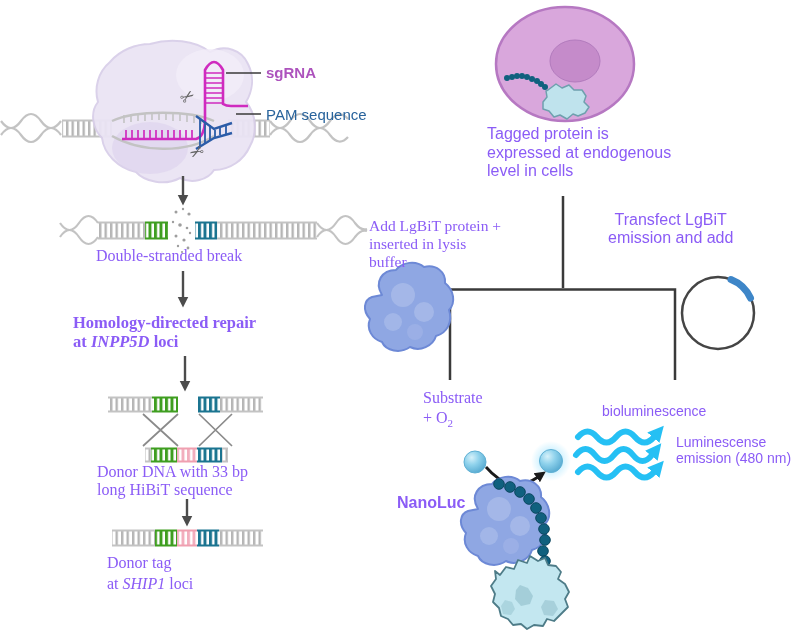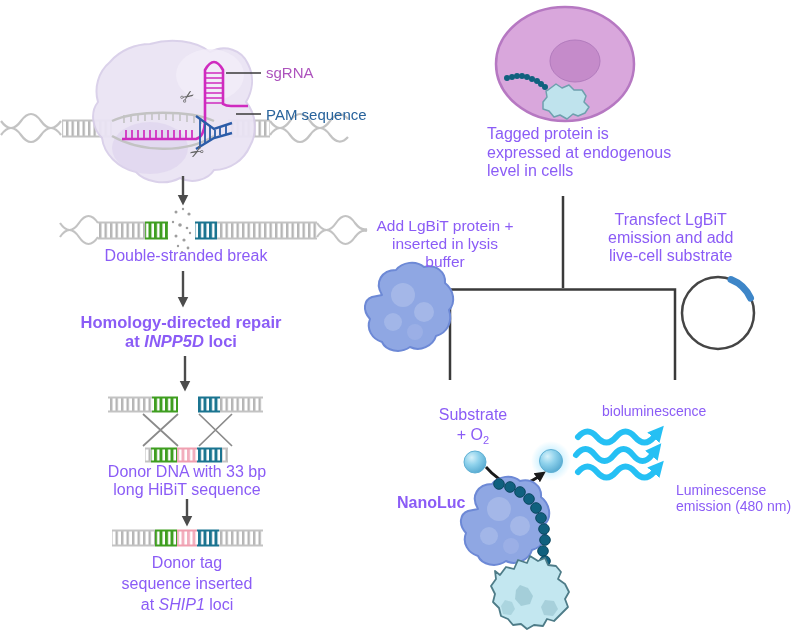--- a/index.html
+++ b/index.html
@@ -1,36 +1,36 @@
 <!DOCTYPE html>
 <html><head>
 <meta charset="utf-8">
 <style>
   html,body{margin:0;padding:0;background:#fff;}
   #stage{position:relative;width:800px;height:635px;background:#ffffff;overflow:hidden;
          font-family:"Liberation Sans",sans-serif;}
   #art{position:absolute;left:0;top:0;}
   .lbl{position:absolute;color:#8b5cf6;font-size:16px;line-height:18px;white-space:nowrap;}
-  .center{text-align:center;}
+  .center{text-align:left;font-family:Liberation Serif, serif;}
   .bold{font-weight:700;}
   .line{display:block;}
   .it{font-style:italic;}
   sub{font-size:11px;}
   #sgrna-label{color:#ad53bd;font-size:15px;}
   #pam-label{color:#28639c;font-size:15px;}
   #dsb-label{left:96px;top:247px;width:180px;}
-  #hdr-label{left:61px;top:313px;width:240px;font-size:16.5px;line-height:19px;}
+  #hdr-label{left:73px;top:313px;width:240px;font-size:16.5px;line-height:19px;}
   #donor-label{left:97px;top:463px;width:180px;line-height:17.5px;}
   #hibit-label{left:107px;top:552px;width:160px;line-height:21px;}
   #tagged-label{left:487px;top:125px;line-height:18.5px;}
   #lysis-label{left:369px;top:217px;width:152px;font-size:15.5px;}
   #transfect-label{left:608px;top:211px;text-align:center;}
-  #substrate-label{left:423px;top:405px;width:100px;line-height:20px;}
+  #substrate-label{left:423px;top:388px;width:100px;line-height:20px;}
   #biolum-label{left:570px;top:402px;font-size:14px;margin-left:32px;}
-  #emission-label{left:676px;top:435px;font-size:14px;line-height:15.5px;margin-top:48px;}
+  #emission-label{left:676px;top:435px;font-size:14px;line-height:15.5px;}
   #nanoluc-label{left:397px;top:494px;}
 </style>
 </head>
 <body>
 
 <div id="stage">
 
 <svg id="art" width="800" height="635" viewBox="0 0 800 635">
   <defs>
     <marker id="flowArrow" markerUnits="userSpaceOnUse" markerWidth="13" markerHeight="13" refX="1.5" refY="6.5" orient="auto">
@@ -266,58 +266,56 @@
     </g>
     <g>
       <path d="M500,575 l6,-8 8,2 4,-9 9,3 3,-7 8,5 7,-3 3,7 8,1 5,6 -3,7 7,5 4,8 -4,7 3,8 -6,6 -8,8 -7,-2 -4,7 -9,-1 -7,4 -6,-5 -8,1 -5,-6 -7,-3 -2,-8 -6,-6 2,-8 -4,-8 5,-7 -1,-8 Z" fill="#c3e7f0" stroke="#4e7c88" stroke-width="1.8" stroke-linejoin="round"></path>
       <path d="M520,585 l8,3 5,8 -3,8 -9,2 -6,-7 1,-9 Z" fill="#8fbeca" opacity="0.6"></path>
       <path d="M545,600 l9,1 4,8 -5,7 -9,-1 -3,-8 Z" fill="#8fbeca" opacity="0.55"></path>
       <path d="M505,600 l7,2 3,7 -4,6 -8,-1 -2,-8 Z" fill="#8fbeca" opacity="0.45"></path>
     </g>
   </g>
 </svg>
 
-  <div class="lbl" id="sgrna-label" style="left:266px;top:64px;">sgRNA</div>
+  <div class="lbl" id="sgrna-label" style="left:266px;top:64px;font-weight:bold;">sgRNA</div>
 
   <div class="lbl" id="pam-label" style="left:266px;top:106px;">PAM sequence</div>
 
   <div class="lbl center" id="dsb-label">Double-stranded break</div>
 
   <div class="lbl center bold" id="hdr-label">
     <span class="line">Homology-directed repair</span>
     <span class="line"><span>at </span><span class="it">INPP5D</span><span> loci</span></span>
   </div>
 
   <div class="lbl center" id="donor-label">
     <span class="line">Donor DNA with 33 bp</span>
     <span class="line">long HiBiT sequence</span>
   </div>
 
   <div class="lbl center" id="hibit-label">
     <span class="line">Donor tag</span>
-    <span class="line">sequence inserted</span>
     <span class="line"><span>at </span><span class="it">SHIP1</span><span> loci</span></span>
   </div>
 
   <div class="lbl" id="tagged-label">
     <span class="line">Tagged protein is</span>
     <span class="line">expressed at endogenous</span>
     <span class="line">level in cells</span>
   </div>
 
   <div class="lbl center" id="lysis-label">
     <span class="line">Add LgBiT protein +</span>
     <span class="line">inserted in lysis</span>
     <span class="line">buffer</span>
   </div>
 
   <div class="lbl" id="transfect-label">
     <span class="line">Transfect LgBiT</span>
     <span class="line">emission and add</span>
-    <span class="line">live-cell substrate</span>
   </div>
 
   <div class="lbl center" id="substrate-label">
     <span class="line">Substrate</span>
     <span class="line"><span>+ O</span><sub>2</sub></span>
   </div>
 
   <div class="lbl" id="biolum-label">bioluminescence</div>
 
   <div class="lbl" id="emission-label">

